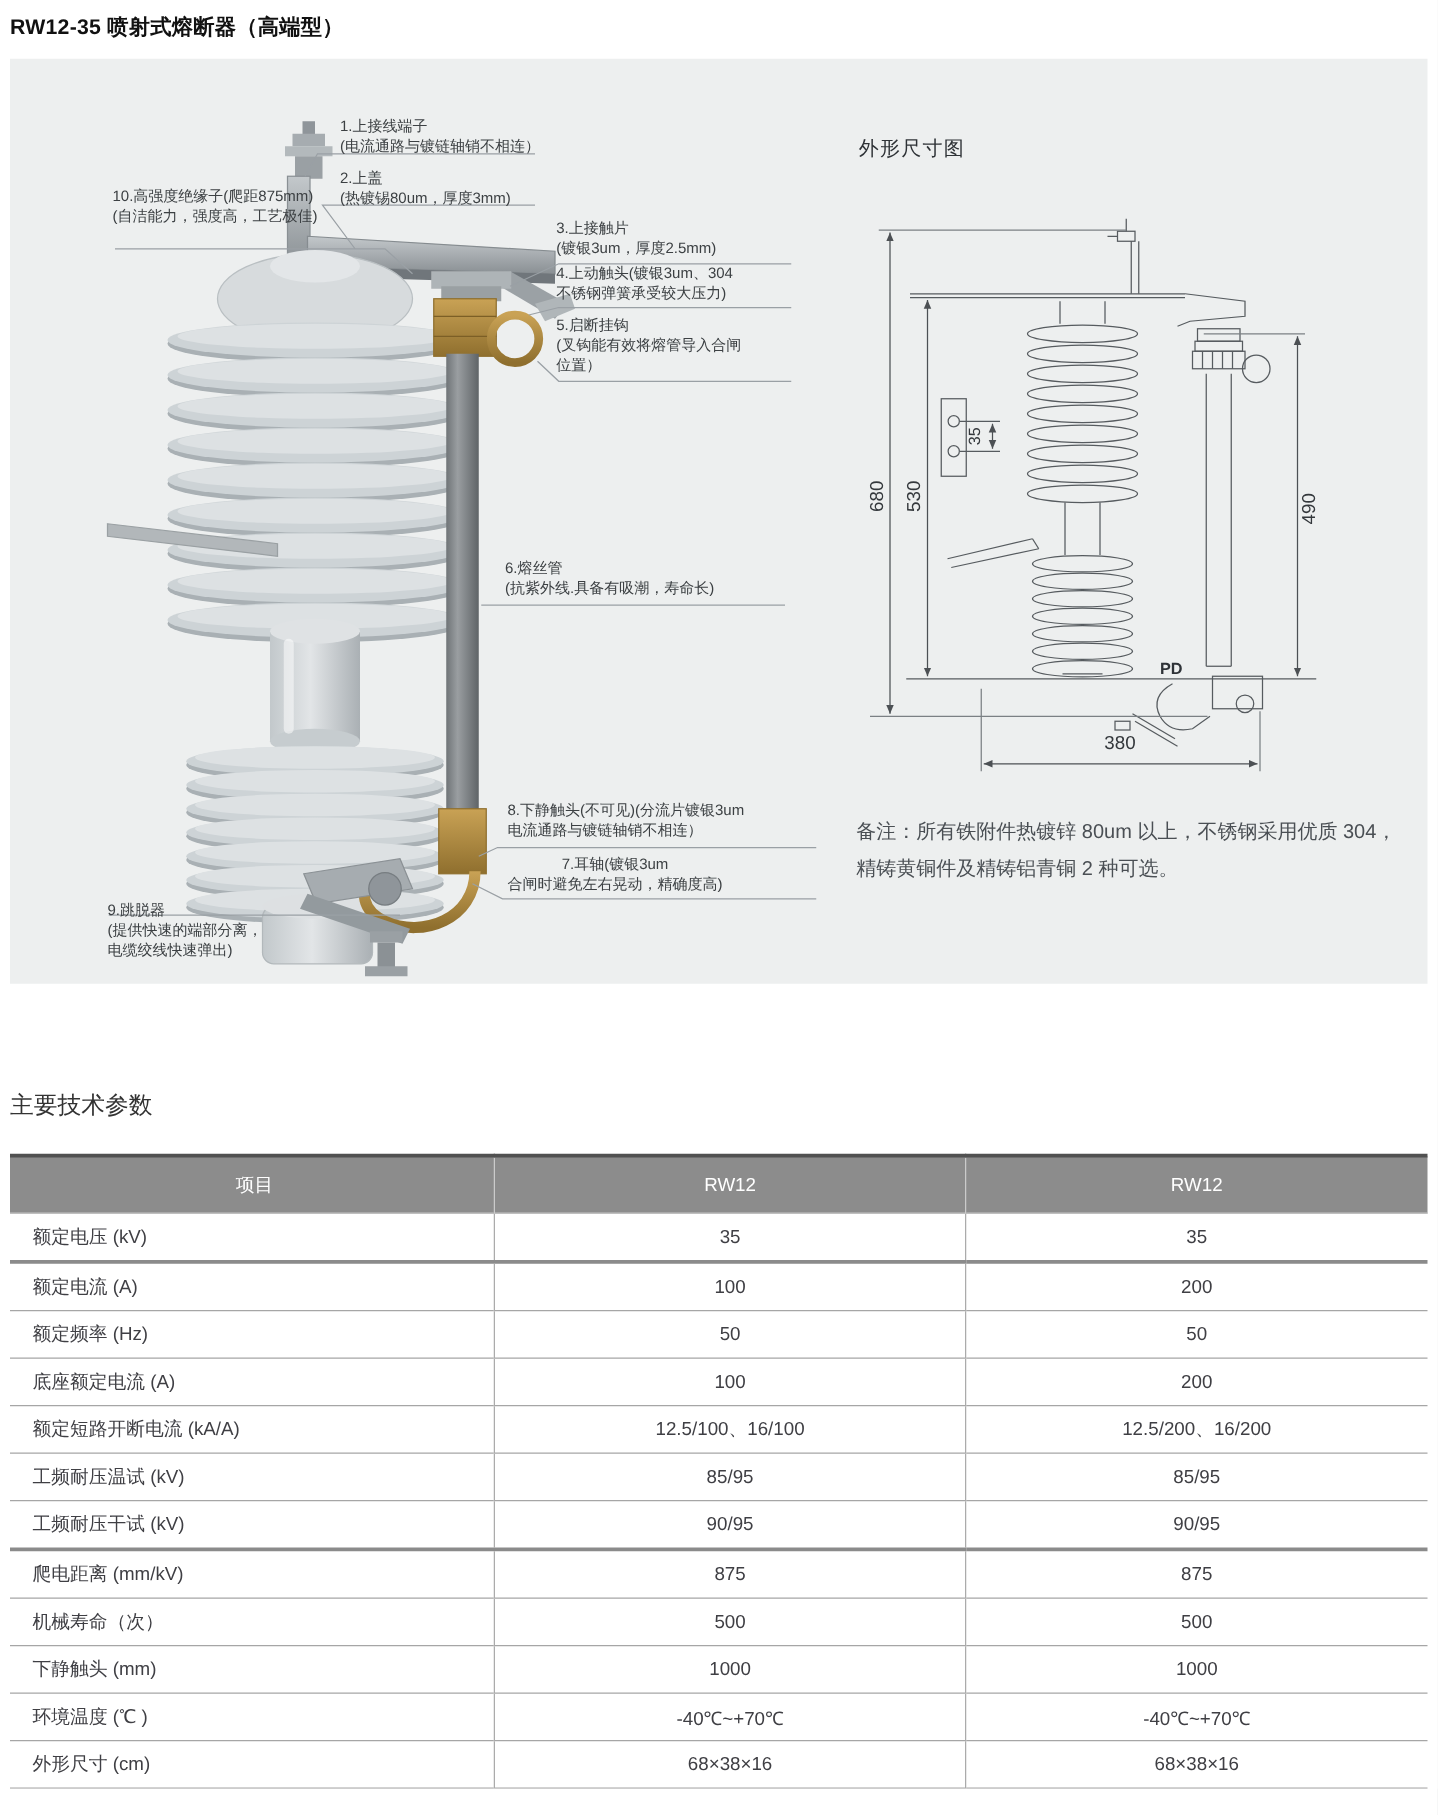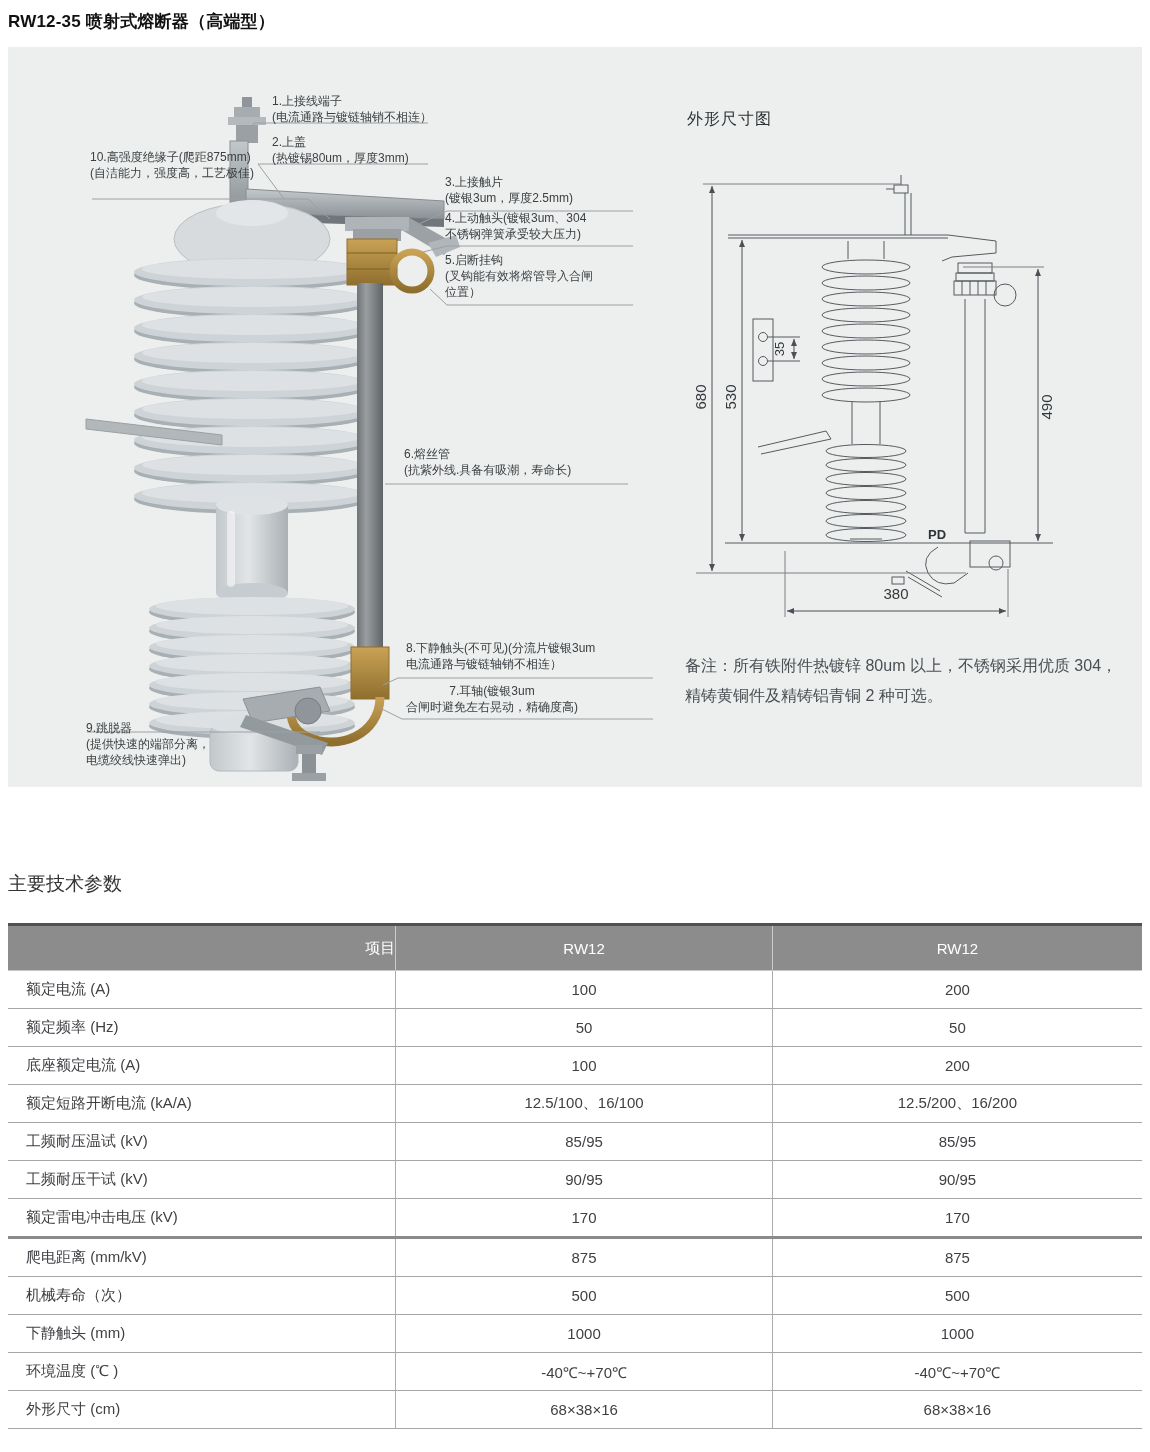--- a/index.html
+++ b/index.html
@@ -28,21 +28,21 @@
   .dim-title { position:absolute; left:679px; top:62px; font-size:16px; color:#2e3236; letter-spacing:1px; }
 
   .note { position:absolute; left:677px; top:604px; font-size:16px; color:#4a4f54; line-height:1.85; }
   .note div { white-space:nowrap; }
 
   
   .section-title { margin:84px 0 0 8px; font-size:19px; color:#333; }
 
   table.specs { width:1134px; margin:26px 8px 0 8px; border-collapse:collapse; border-top:3px solid #515151; }
   table.specs th { background:#8c8c8c; color:#fff; font-weight:normal; font-size:15px; height:44px; padding:0; }
-  table.specs th.first { text-align:right; padding-left:4px; }
+  table.specs th.first { text-align:center; padding-left:4px; }
   table.specs th.v { border-left:1px solid rgba(255,255,255,.55); }
   table.specs td { height:37px; font-size:15px; color:#3f3f44; border-top:1px solid #a6a6a6; padding:0; }
   table.specs tbody tr:first-child td { border-top:1px solid #c6c6c6; }
   table.specs tr.thick td { border-top:3px solid #8b8b8b; }
   table.specs td.lab { text-align:left; padding-left:18px; }
   table.specs td.val { text-align:center; }
   table.specs td.v { border-left:1px solid #ababab; }
   table.specs tbody { border-bottom:1px solid #a6a6a6; }
 </style>
 </head>
@@ -314,20 +314,25 @@
       <col style="width:32.6%">
     </colgroup>
   <thead>
     <tr>
       <th class="first">项目</th>
       <th class="v">RW12</th>
       <th class="v">RW12</th>
     </tr>
   </thead>
   <tbody>
+    <tr>
+      <td class="lab">额定电压 (kV)</td>
+      <td class="val v">35</td>
+      <td class="val v">35</td>
+    </tr>
     <tr class="thick">
       <td class="lab">额定电流 (A)</td>
       <td class="val v">100</td>
       <td class="val v">200</td>
     </tr>
     <tr>
       <td class="lab">额定频率 (Hz)</td>
       <td class="val v">50</td>
       <td class="val v">50</td>
     </tr>
@@ -344,25 +349,20 @@
     <tr>
       <td class="lab">工频耐压温试 (kV)</td>
       <td class="val v">85/95</td>
       <td class="val v">85/95</td>
     </tr>
     <tr>
       <td class="lab">工频耐压干试 (kV)</td>
       <td class="val v">90/95</td>
       <td class="val v">90/95</td>
     </tr>
-    <tr>
-      <td class="lab">额定雷电冲击电压 (kV)</td>
-      <td class="val v">170</td>
-      <td class="val v">170</td>
-    </tr>
     <tr class="thick">
       <td class="lab">爬电距离 (mm/kV)</td>
       <td class="val v">875</td>
       <td class="val v">875</td>
     </tr>
     <tr>
       <td class="lab">机械寿命（次）</td>
       <td class="val v">500</td>
       <td class="val v">500</td>
     </tr>

